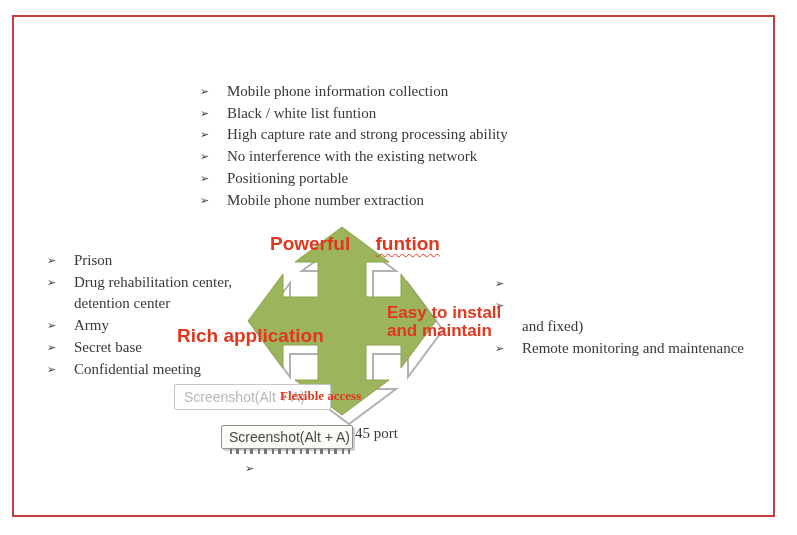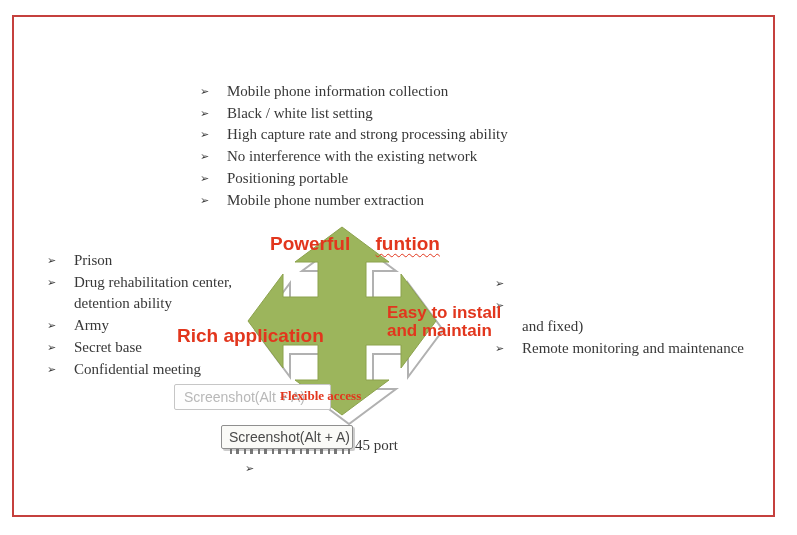--- a/index.html
+++ b/index.html
@@ -23,38 +23,38 @@
         text-decoration-color:var(--accent-red);text-decoration-thickness:1px;text-underline-offset:3px;}
   #arrow-svg{position:absolute;left:218px;top:193px;width:240px;height:240px;z-index:2;}
   .tooltip{position:absolute;font-family:"Liberation Sans",sans-serif;font-size:14px;
            white-space:nowrap;overflow:hidden;}
   #tooltip-faded{left:160px;top:367px;width:157px;height:26px;line-height:24px;
            padding-left:9px;background:#fefefe;border:1px solid #c6c6c6;border-radius:2px;
            color:var(--tooltip1-text);z-index:3;}
   #tooltip-solid{left:207px;top:408px;width:132px;height:24px;line-height:22px;
            padding-left:7px;background:#fafaf7;border:1px solid #8f8f8f;border-radius:2px;
            color:var(--tooltip2-text);box-shadow:2px 2px 0 rgba(110,110,110,.35);z-index:5;}
-  #occluded-tail{position:absolute;left:341px;top:420px;font-size:15px;z-index:2;white-space:nowrap;}
+  #occluded-tail{position:absolute;left:341px;top:408px;font-size:15px;z-index:2;white-space:nowrap;}
   #occluded-frag{position:absolute;left:216px;top:431px;width:120px;height:6px;z-index:4;opacity:.75;
      background:repeating-linear-gradient(90deg,#4a4a4a 0 2px,transparent 2px 6px,#4a4a4a 6px 9px,transparent 9px 14px);}
 </style>
 </head>
 <body>
 
 <div id="canvas">
   <div id="slide">
 
     <div class="list" style="left:186px;top:64px;">
       <div class="row">
           <span class="bullet">➢</span>
           <span>Mobile phone information collection</span>
         </div>
       <div class="row">
           <span class="bullet">➢</span>
-          <span>Black / white list setting</span>
+          <span>Black / white list funtion</span>
         </div>
       <div class="row">
           <span class="bullet">➢</span>
           <span>High capture rate and strong processing ability</span>
         </div>
       <div class="row">
           <span class="bullet">➢</span>
           <span>No interference with the existing network</span>
         </div>
       <div class="row">
@@ -71,21 +71,21 @@
       <div class="row">
           <span class="bullet">➢</span>
           <span>Prison</span>
         </div>
       <div class="row">
           <span class="bullet">➢</span>
           <span>Drug rehabilitation center,</span>
         </div>
       <div class="row">
           <span class="bullet hidden">➢</span>
-          <span>detention ability</span>
+          <span>detention center</span>
         </div>
       <div class="row">
           <span class="bullet">➢</span>
           <span>Army</span>
         </div>
       <div class="row">
           <span class="bullet">➢</span>
           <span>Secret base</span>
         </div>
       <div class="row">

